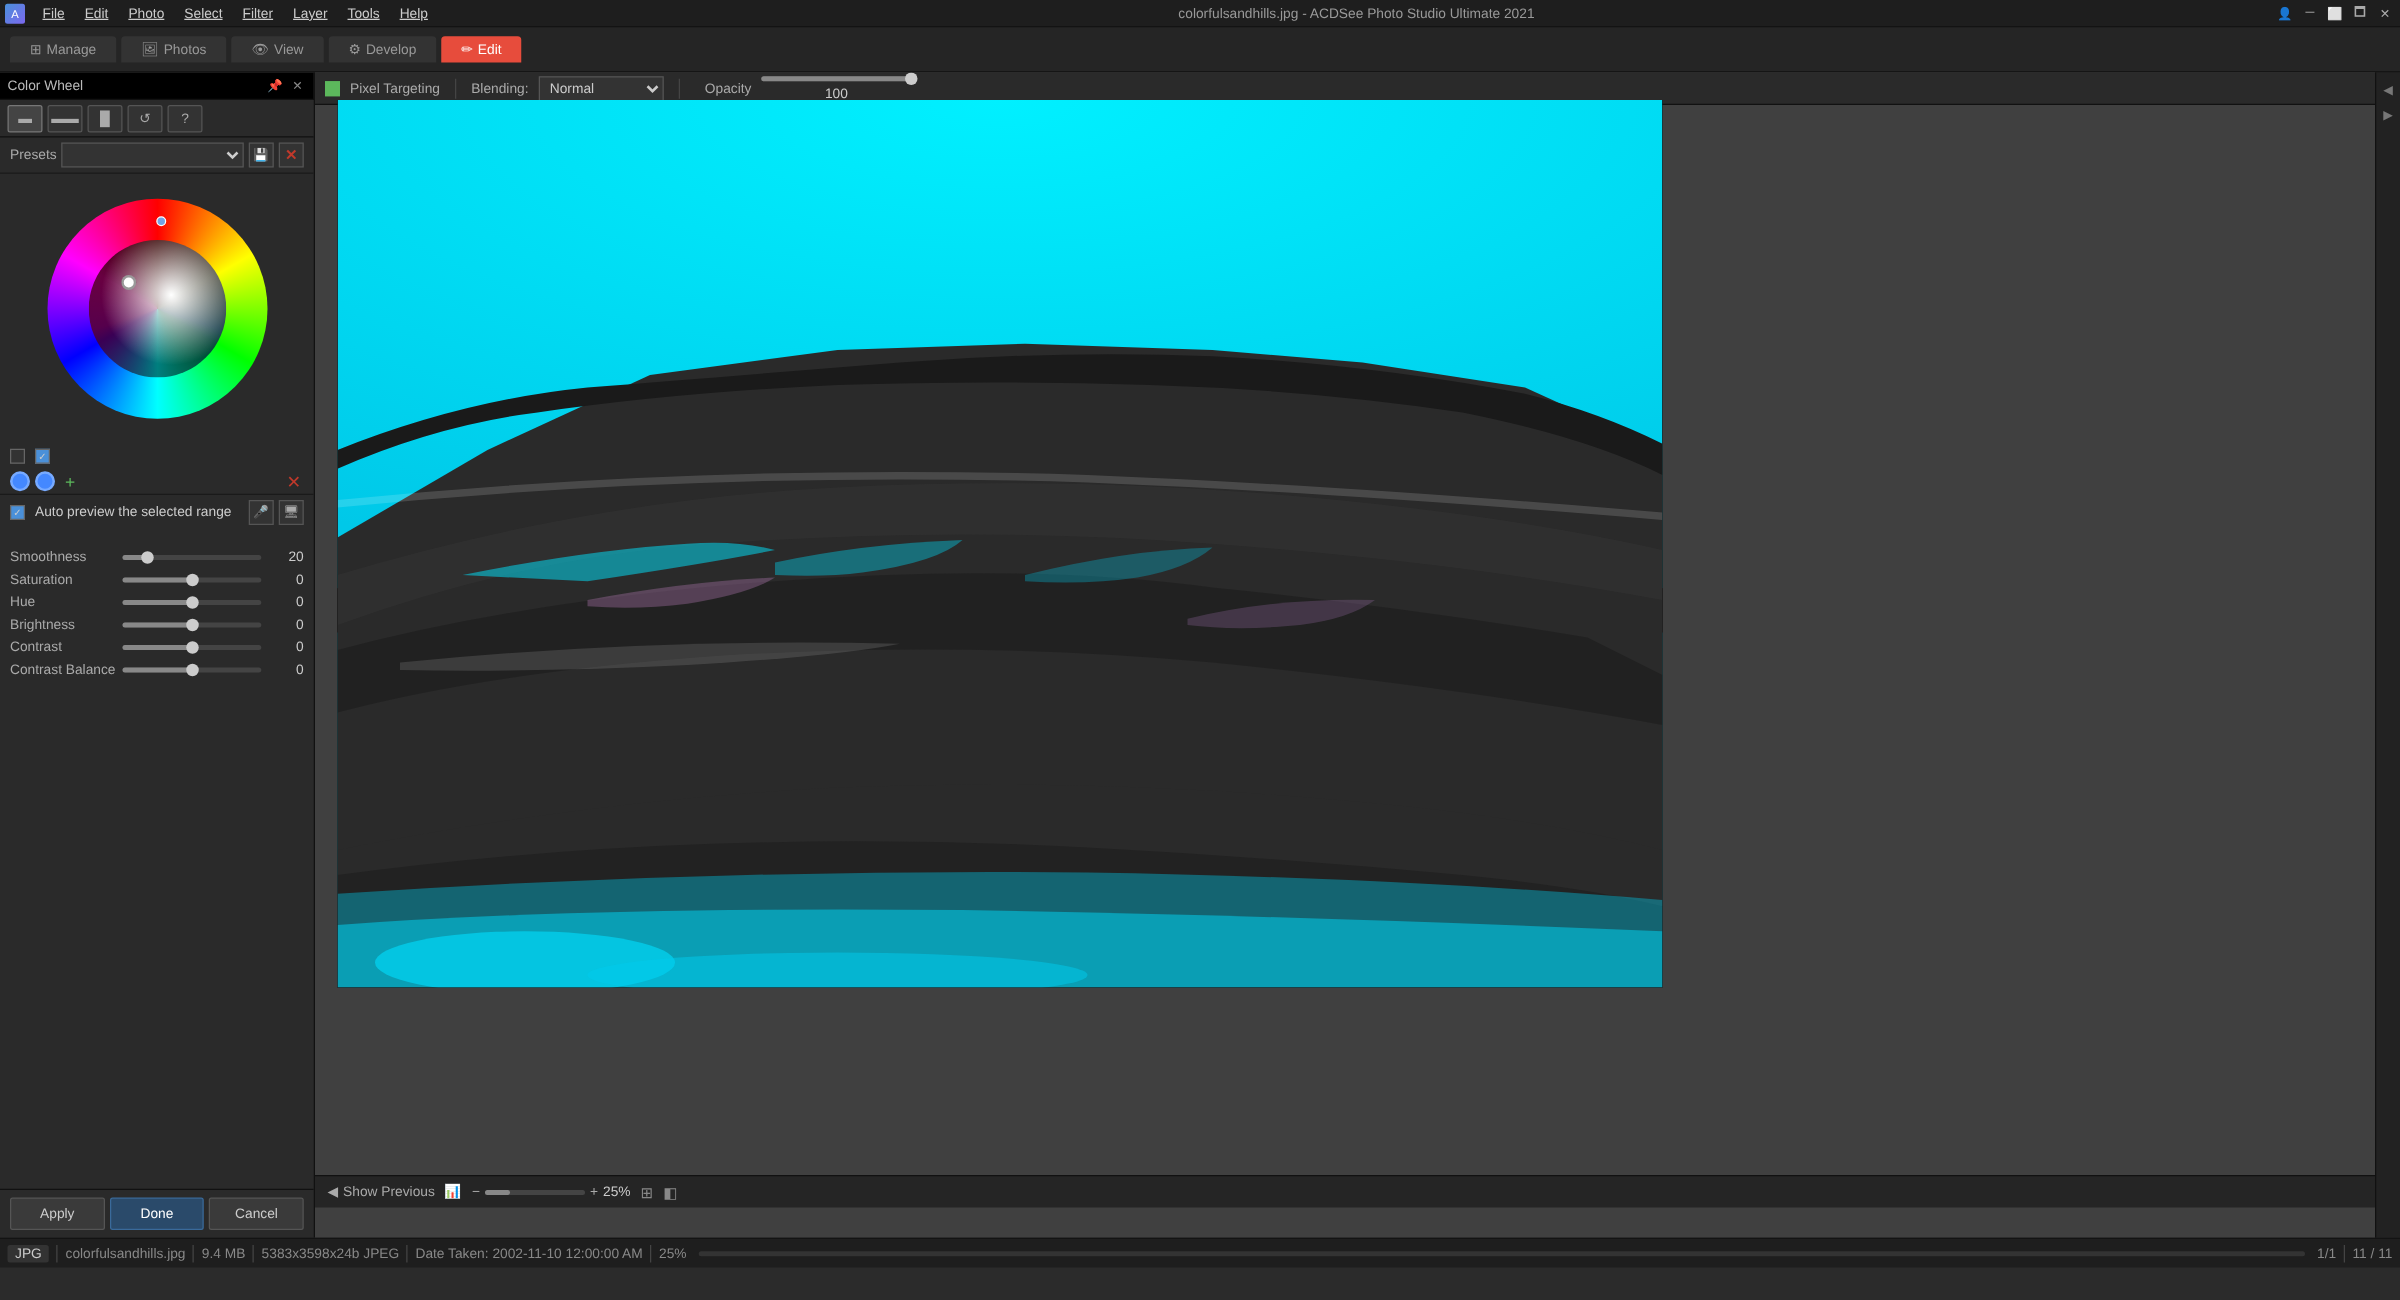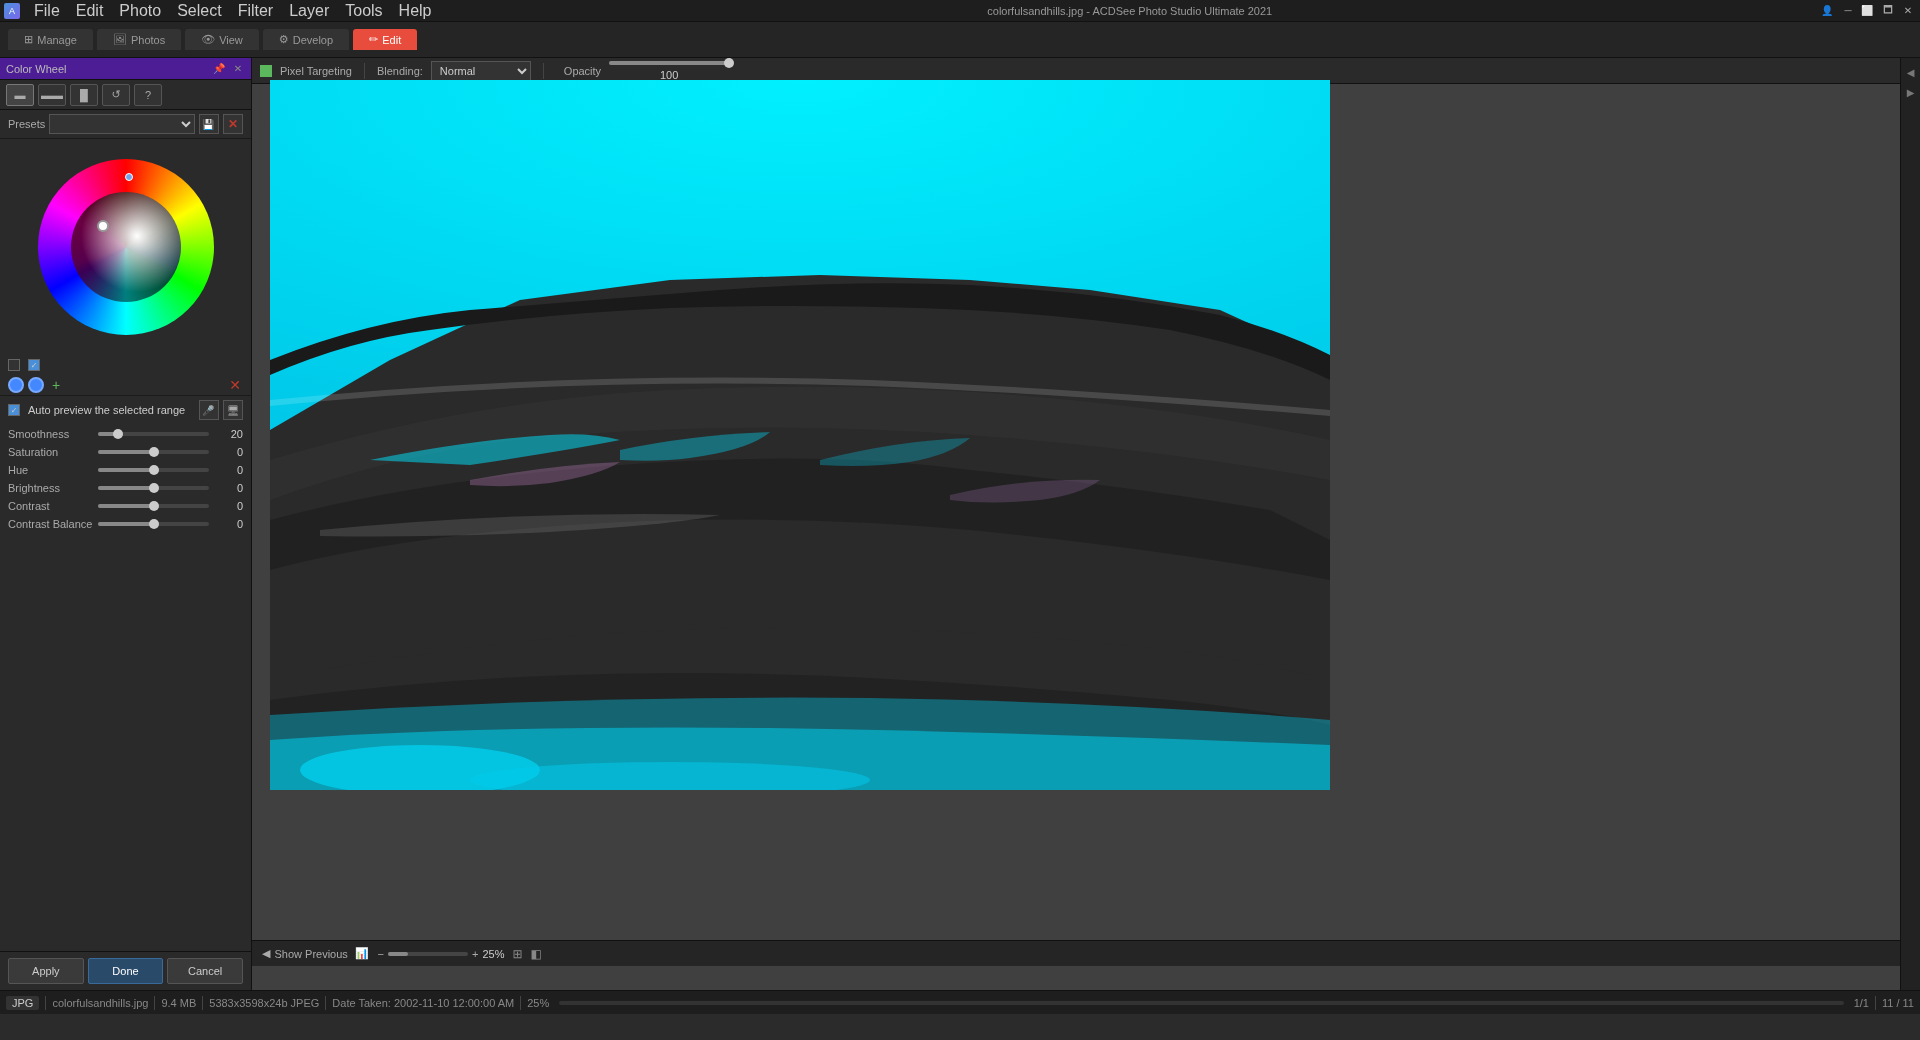--- a/index.html
+++ b/index.html
@@ -32,21 +32,22 @@
       display: flex;
       align-items: center;
       justify-content: center;
       font-size: 9px;
       color: white;
     }
     .menu-item {
       padding: 2px 8px;
       color: #ccc;
       cursor: pointer;
-      font-size: 16px;
+      font-size: 11px;
+      text-decoration: underline;
     }
     .menu-title {
       flex: 1;
       text-align: center;
       color: #999;
       font-size: 11px;
     }
     .menu-controls {
       display: flex;
       gap: 4px;
@@ -103,21 +104,21 @@
     #left-panel {
       width: 252px;
       background: #2a2a2a;
       border-right: 1px solid #111;
       display: flex;
       flex-direction: column;
       overflow: hidden;
     }
     #panel-header {
       height: 22px;
-      background: #4c1d95;
+      background: #000000;
       display: flex;
       align-items: center;
       padding: 0 6px;
       border-bottom: 1px solid #111;
       gap: 4px;
     }
     .panel-title-text {
       font-size: 11px;
       color: #bbb;
       flex: 1;
@@ -329,20 +330,21 @@
       justify-content: center;
       cursor: pointer;
       color: #aaa;
       font-size: 10px;
     }
 
     
     #sliders-section {
       padding: 4px 8px;
       flex: 1;
+      margin-top: 12px;
     }
     .slider-row {
       display: flex;
       align-items: center;
       margin-bottom: 6px;
     }
     .slider-label {
       width: 90px;
       color: #aaa;
       font-size: 11px;

